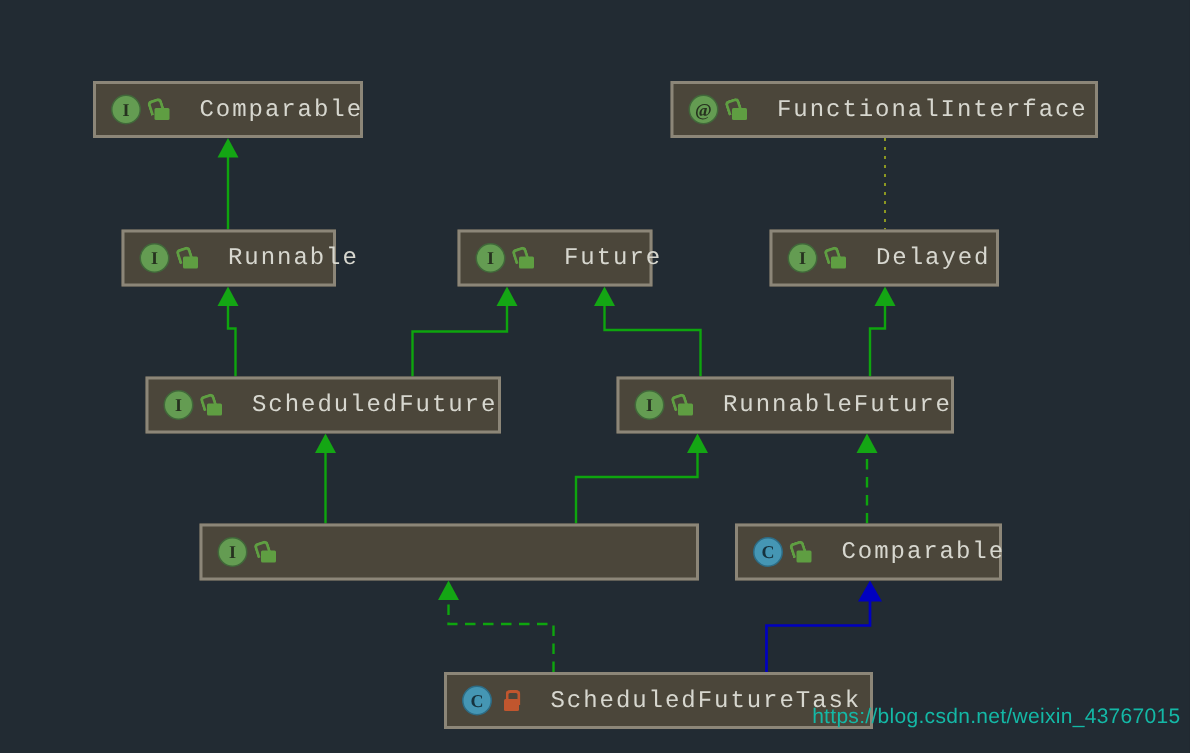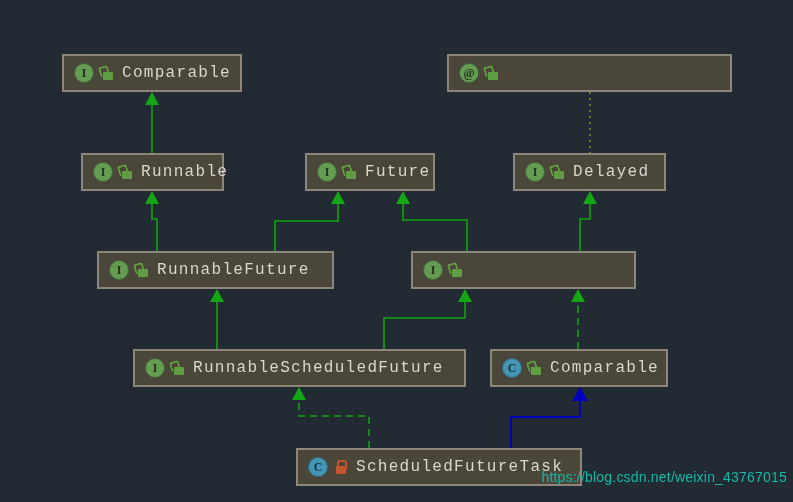--- a/index.html
+++ b/index.html
@@ -8,21 +8,21 @@
     background:#222b33;
     font-family:"Liberation Mono","DejaVu Sans Mono",monospace;
   }
   svg.edges{position:absolute;left:0;top:0;width:793px;height:502px;z-index:1;}
   .node{
     position:absolute;height:38px;box-sizing:border-box;z-index:2;
     background:#4b463a;border:2px solid #8c8678;
     display:flex;align-items:center;padding:0 10px;
   }
   .node .label{
-    color:#d7d7cf;font-size:16px;letter-spacing:1.3px;margin-left:9px;
+    color:#d7d7cf;font-size:16px;letter-spacing:1.3px;margin-left:20px;
     white-space:nowrap;
   }
   .circ{
     width:18px;height:18px;border-radius:50%;flex:0 0 auto;
     display:flex;align-items:center;justify-content:center;
     font-family:"Liberation Serif","DejaVu Serif",serif;
     font-weight:bold;font-size:12px;line-height:1;
   }
   .circ.green{background:#649c52;color:#26321f;border:1px solid #41683a;}
   .circ.blue{background:#4596b4;color:#16323e;border:1px solid #2d6c85;}
@@ -108,20 +108,21 @@
         <span class="body"></span>
       </span>
     <span class="label">Comparable</span>
   </div>
   <div class="node" style="left:447px;top:54px;width:285px;">
     <span class="circ green">@</span>
     <span class="lock open">
         <span class="shackle"></span>
         <span class="body"></span>
       </span>
+    <span class="label">FunctionalInterface</span>
   </div>
 
   <div class="node" style="left:81px;top:153px;width:143px;">
     <span class="circ green">I</span>
     <span class="lock open">
         <span class="shackle"></span>
         <span class="body"></span>
       </span>
     <span class="label">Runnable</span>
   </div>
@@ -141,37 +142,37 @@
       </span>
     <span class="label">Delayed</span>
   </div>
 
   <div class="node" style="left:97px;top:251px;width:237px;">
     <span class="circ green">I</span>
     <span class="lock open">
         <span class="shackle"></span>
         <span class="body"></span>
       </span>
-    <span class="label">RunnableFuture</span>
+    <span class="label">ScheduledFuture</span>
   </div>
   <div class="node" style="left:411px;top:251px;width:225px;">
     <span class="circ green">I</span>
     <span class="lock open">
         <span class="shackle"></span>
         <span class="body"></span>
       </span>
+    <span class="label">RunnableFuture</span>
   </div>
 
   <div class="node" style="left:133px;top:349px;width:333px;">
     <span class="circ green">I</span>
     <span class="lock open">
         <span class="shackle"></span>
         <span class="body"></span>
       </span>
-    <span class="label">RunnableScheduledFuture</span>
   </div>
   <div class="node" style="left:490px;top:349px;width:178px;">
     <span class="circ blue">C</span>
     <span class="lock open">
         <span class="shackle"></span>
         <span class="body"></span>
       </span>
     <span class="label">Comparable</span>
   </div>
 

